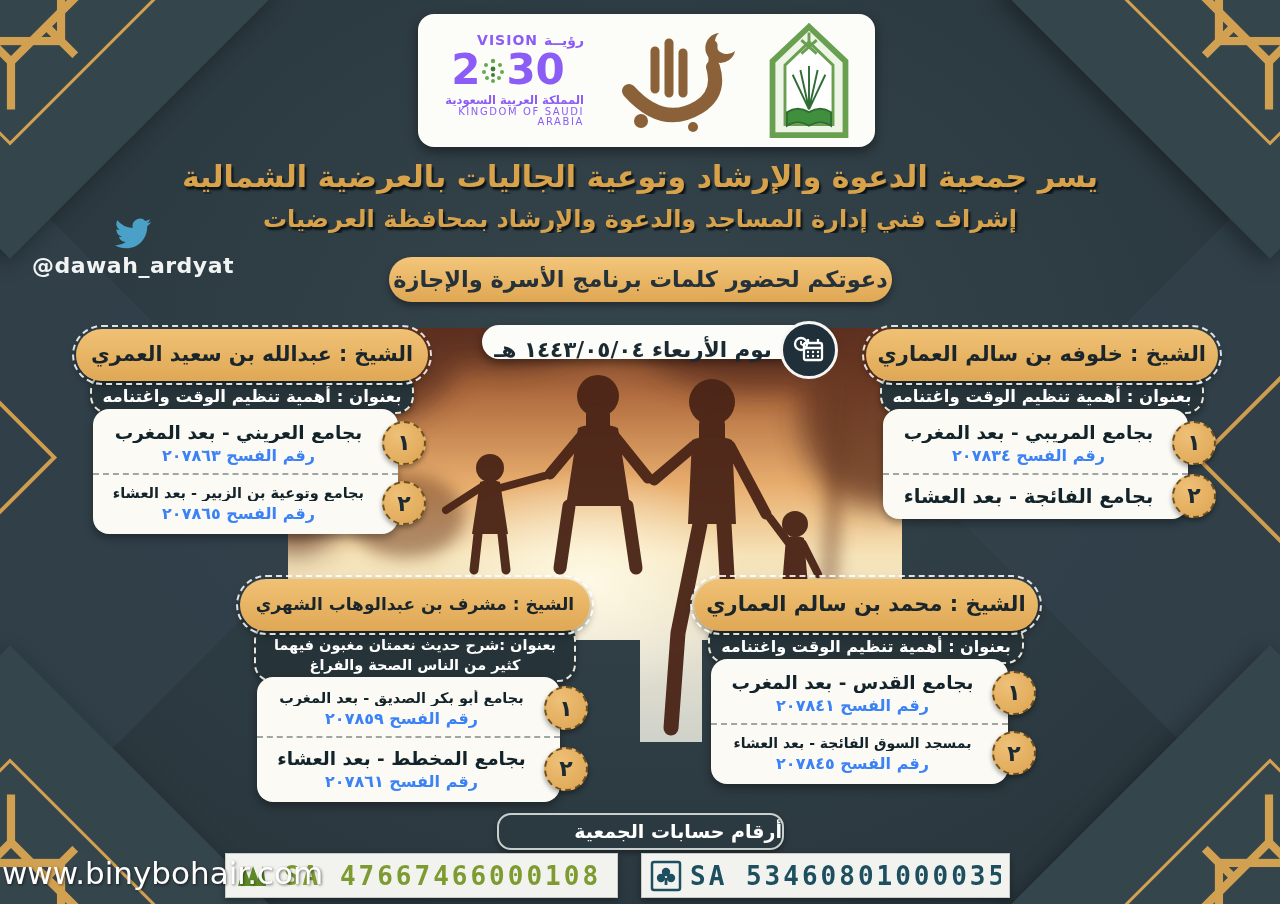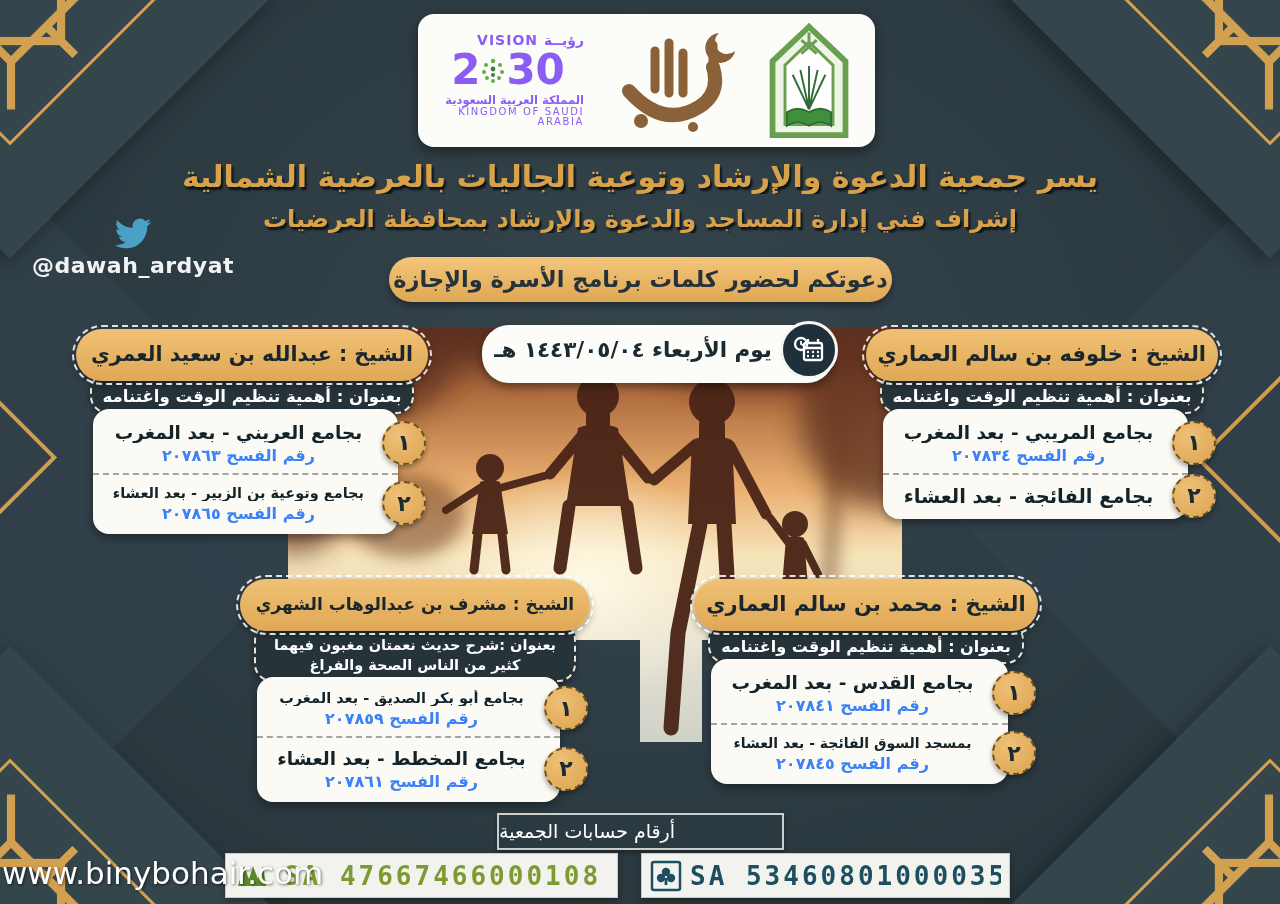--- a/index.html
+++ b/index.html
@@ -41,21 +41,21 @@
   .h2{ top:205px; font-size:24px; }
   .inv-pill{ position:absolute; left:389px; top:257px; width:503px; height:45px; z-index:3;
     background:linear-gradient(180deg,#f3c67b,#dfa753); border-radius:23px;
     box-shadow:0 4px 7px rgba(0,0,0,.35); direction:rtl; overflow:hidden; }
   .inv-pill span{ display:block; line-height:44px; text-align:center; font-size:23px; font-weight:bold; color:#25323a; white-space:nowrap; overflow:hidden; }
   
   .tw{ position:absolute; left:24px; top:218px; width:218px; text-align:center; z-index:3; }
   .tw svg{ display:block; margin:0 auto 2px; }
   .tw-handle{ color:#f2f4f4; font-size:22px; font-weight:bold; letter-spacing:.5px; white-space:nowrap; overflow:hidden; }
   
-  .date-pill{ position:absolute; left:482px; top:325px; width:352px; height:58px; z-index:4;
+  .date-pill{ position:absolute; left:482px; top:325px; width:352px; height:34px; z-index:4;
     background:#fcfcf9; border-radius:27px; box-shadow:0 4px 9px rgba(0,0,0,.4);
     direction:rtl; padding-right:62px; padding-left:12px; }
   .date-text{ display:block; line-height:50px; text-align:center; font-size:24px; font-weight:bold; color:#1b2930; white-space:nowrap; overflow:hidden; }
   .date-badge{ position:absolute; right:-4px; top:-4px; width:58px; height:58px; border-radius:50%;
     background:#20303a; border:3px solid #f6f6f2; display:flex; align-items:center; justify-content:center; }
   
   .card{ position:absolute; z-index:3; direction:rtl; }
   .c-tl{ left:76px;  top:329px; width:352px; }
   .c-tr{ left:866px; top:329px; width:352px; }
   .c-bl{ left:240px; top:579px; width:350px; }
@@ -78,22 +78,22 @@
   .venue{ font-size:21px; font-weight:bold; color:#13232a; white-space:nowrap; overflow:hidden; }
   .permit{ font-size:16px; font-weight:bold; color:#3b82f6; margin-top:3px; white-space:nowrap; overflow:hidden; }
   .num{ position:absolute; right:-28px; top:50%; transform:translateY(-50%);
     width:44px; height:44px; border-radius:50%;
     background:radial-gradient(circle at 35% 30%, #eec077, #dda452);
     border:2px dashed #6b5120; box-shadow:0 3px 5px rgba(0,0,0,.35);
     color:#1c2a31; font-size:22px; font-weight:bold;
     display:flex; align-items:center; justify-content:center; }
   
   .acc-title{ position:absolute; left:497px; top:813px; width:287px; height:37px; z-index:4;
-    background:#2b3940; border:2px solid #c9cfcc; border-radius:0; direction:rtl;
-    color:#fff; font-size:19px; font-weight:normal; text-align:left; line-height:33px;
+    background:#2b3940; border:2px solid #c9cfcc; border-radius:14px; direction:rtl;
+    color:#fff; font-size:19px; font-weight:bold; text-align:right; line-height:33px;
     box-shadow:0 3px 5px rgba(0,0,0,.35); white-space:nowrap; overflow:hidden; }
   .acc{ position:absolute; top:853px; height:45px; z-index:4; background:#f2f3ee;
     border:1px solid #c8ccc6; display:flex; align-items:center; gap:8px; padding:0 8px;
     box-shadow:0 3px 7px rgba(0,0,0,.35); }
   .acc-left{ left:225px; width:393px; }
   .acc-right{ left:641px; width:369px; }
   .iban{ flex:1; text-align:center; font-family:"DejaVu Sans Mono", monospace; font-weight:bold;
     font-size:26px; letter-spacing:3px; white-space:nowrap; overflow:hidden; }
   .iban-ncb{ color:#7d9b30; }
   .iban-rajhi{ color:#1d4f60; }

